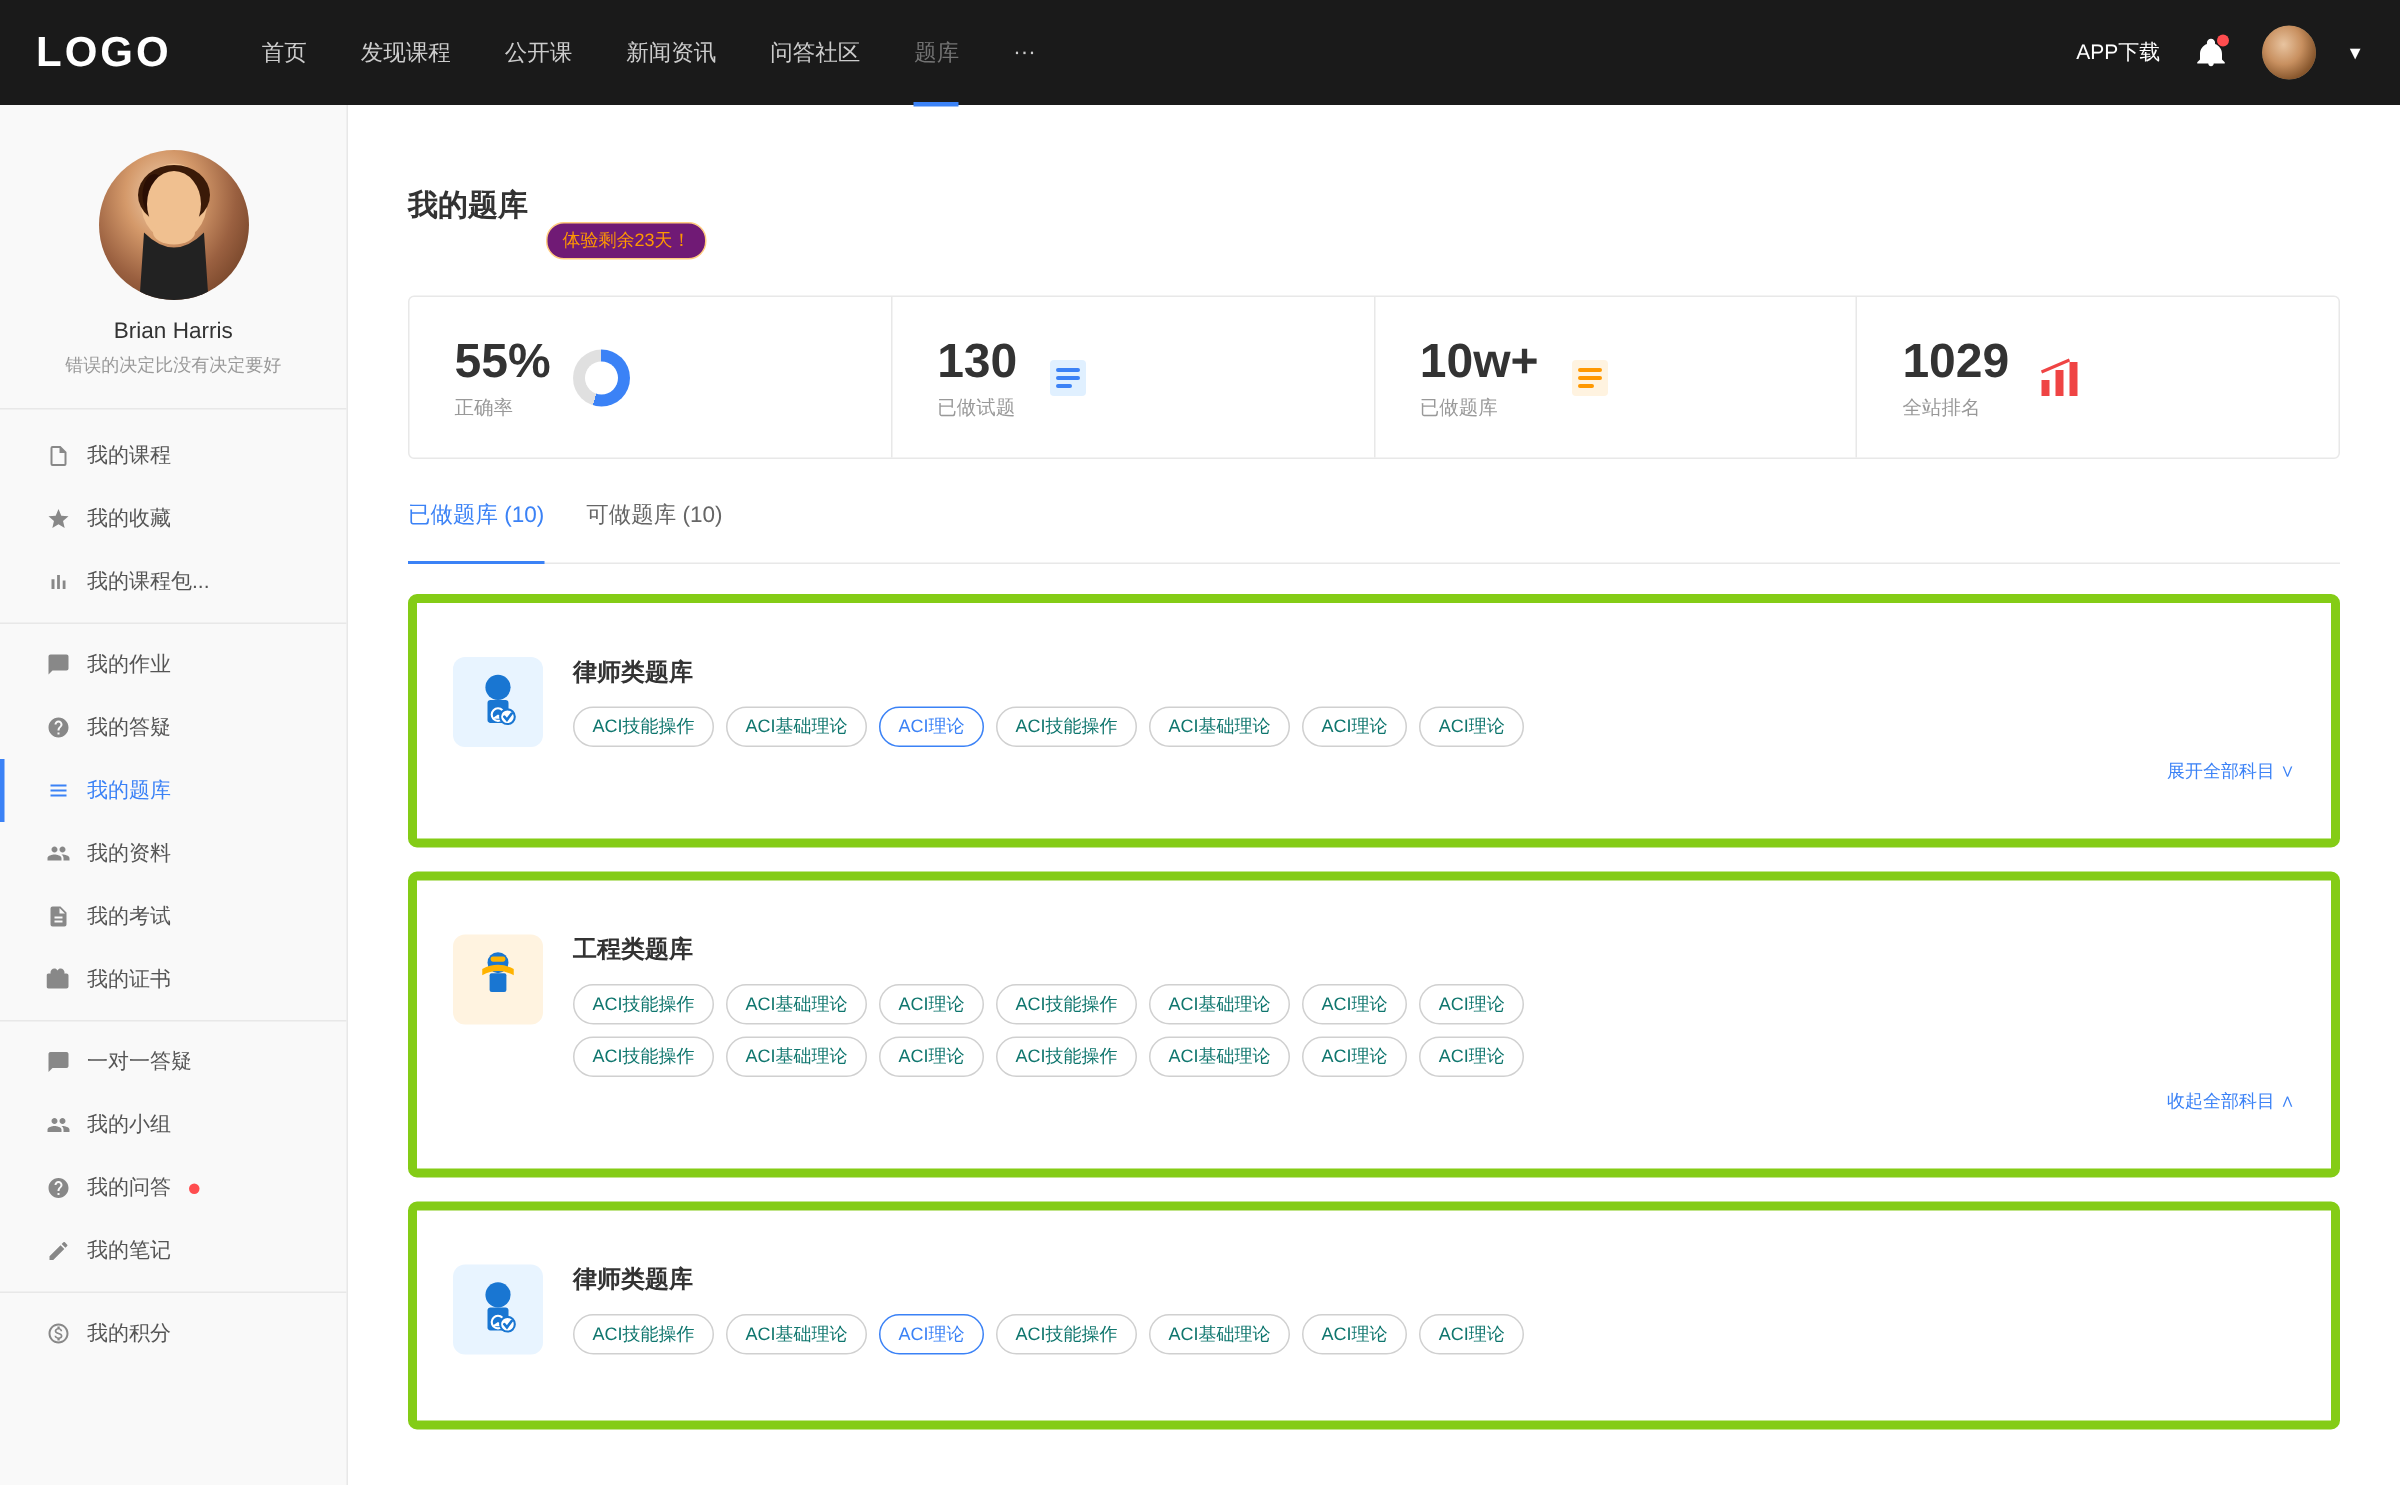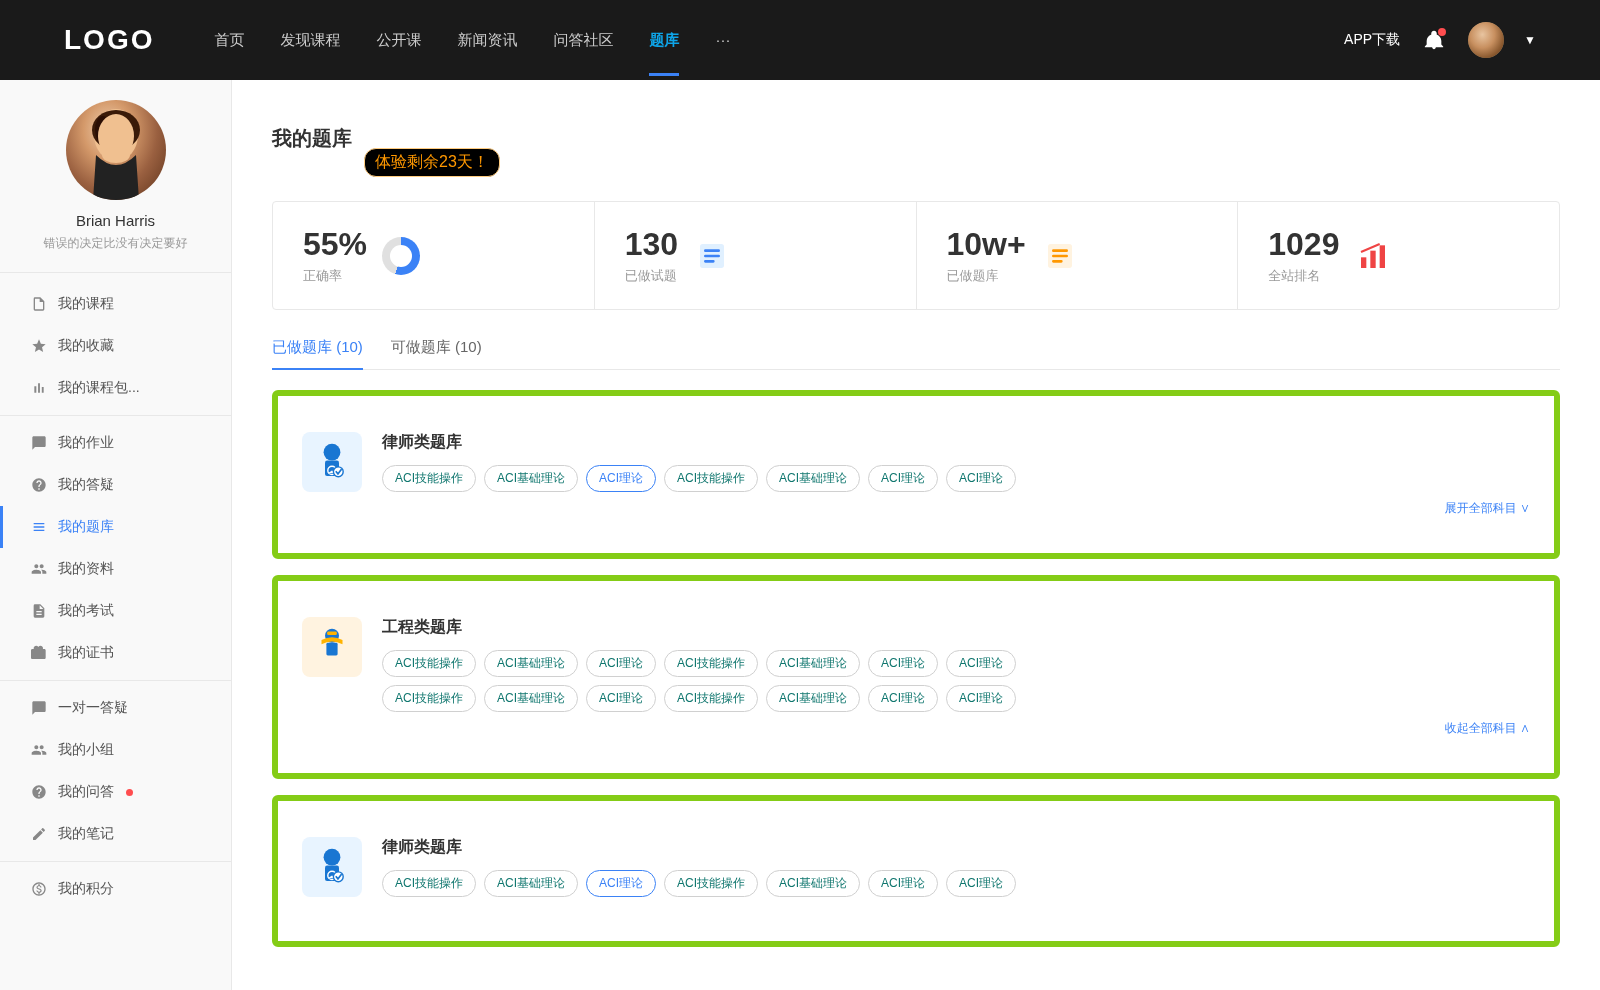--- a/index.html
+++ b/index.html
@@ -1,24 +1,24 @@
 <!DOCTYPE html>
 <html><head>
   <meta charset="utf-8">
   <style>
     * { box-sizing: border-box; margin: 0; padding: 0; }
     body { font-family: -apple-system, BlinkMacSystemFont, 'PingFang SC', 'Microsoft YaHei', sans-serif; background: #f5f5f5; color: #333; }
 
     
     .navbar {
       background: #1a1a1a;
-      height: 80px;
+      height: 70px;
       display: flex;
       align-items: center;
-      padding: 0 64px;
+      padding: 0 24px;
       position: fixed;
       top: 0; left: 0; right: 0;
       z-index: 100;
     }
     .navbar-logo {
       color: white;
       font-size: 28px;
       font-weight: bold;
       letter-spacing: 2px;
       margin-right: 60px;
@@ -28,22 +28,21 @@
       gap: 36px;
       flex: 1;
     }
     .nav-item {
       color: #ccc;
       font-size: 15px;
       cursor: pointer;
       position: relative;
     }
     .nav-item.active {
-      color: #0ea5e9;
-      font-weight: bold;
+      color: #737373;
     }
     .nav-item.active::after {
       content: '';
       position: absolute;
       bottom: -26px;
       left: 0; right: 0;
       height: 3px;
       background: #3b82f6;
     }
     .navbar-right {
@@ -171,25 +170,25 @@
       align-items: center;
       gap: 12px;
       margin-bottom: 24px;
     }
     .page-title {
       font-size: 20px;
       font-weight: 600;
       color: #333;
     }
     .trial-badge {
-      background: #000000;
+      background: #701a75;
       color: #ff9800;
       border: 1px solid #ffcc80;
       border-radius: 12px;
-      font-size: 16px;
+      font-size: 12px;
       padding: 3px 10px;
       margin-top: 48px;
     }
 
     
     .stats-row {
       display: flex;
       gap: 0;
       margin-bottom: 28px;
       border: 1px solid #e8e8e8;
@@ -222,21 +221,21 @@
     
     .tabs-row {
       display: flex;
       gap: 28px;
       margin-bottom: 20px;
       border-bottom: 1px solid #e8e8e8;
     }
     .tab-item {
       font-size: 15px;
       color: #666;
-      padding-bottom: 12px;
+      padding-bottom: 22px;
       cursor: pointer;
       position: relative;
     }
     .tab-item.active {
       color: #3b82f6;
       font-weight: 500;
     }
     .tab-item.active::after {
       content: '';
       position: absolute;

